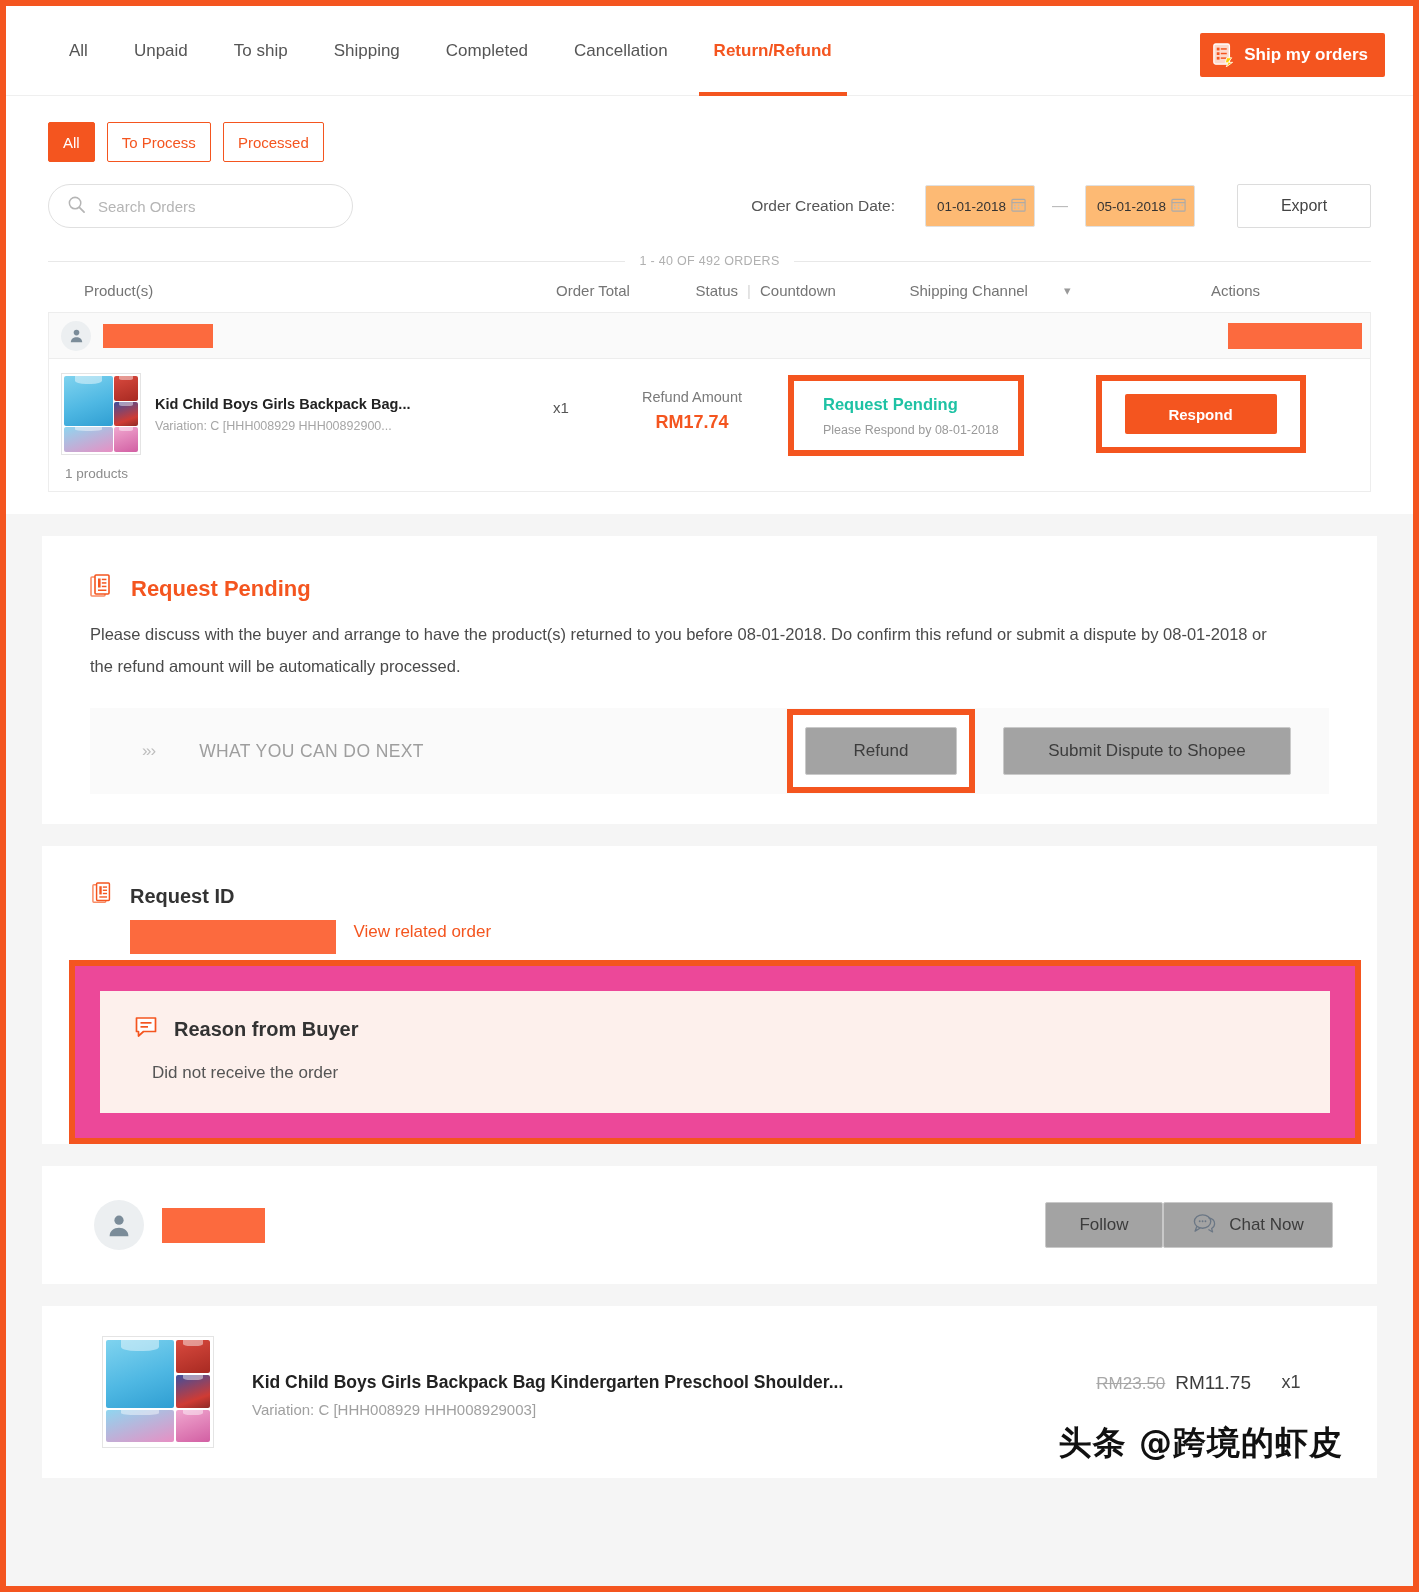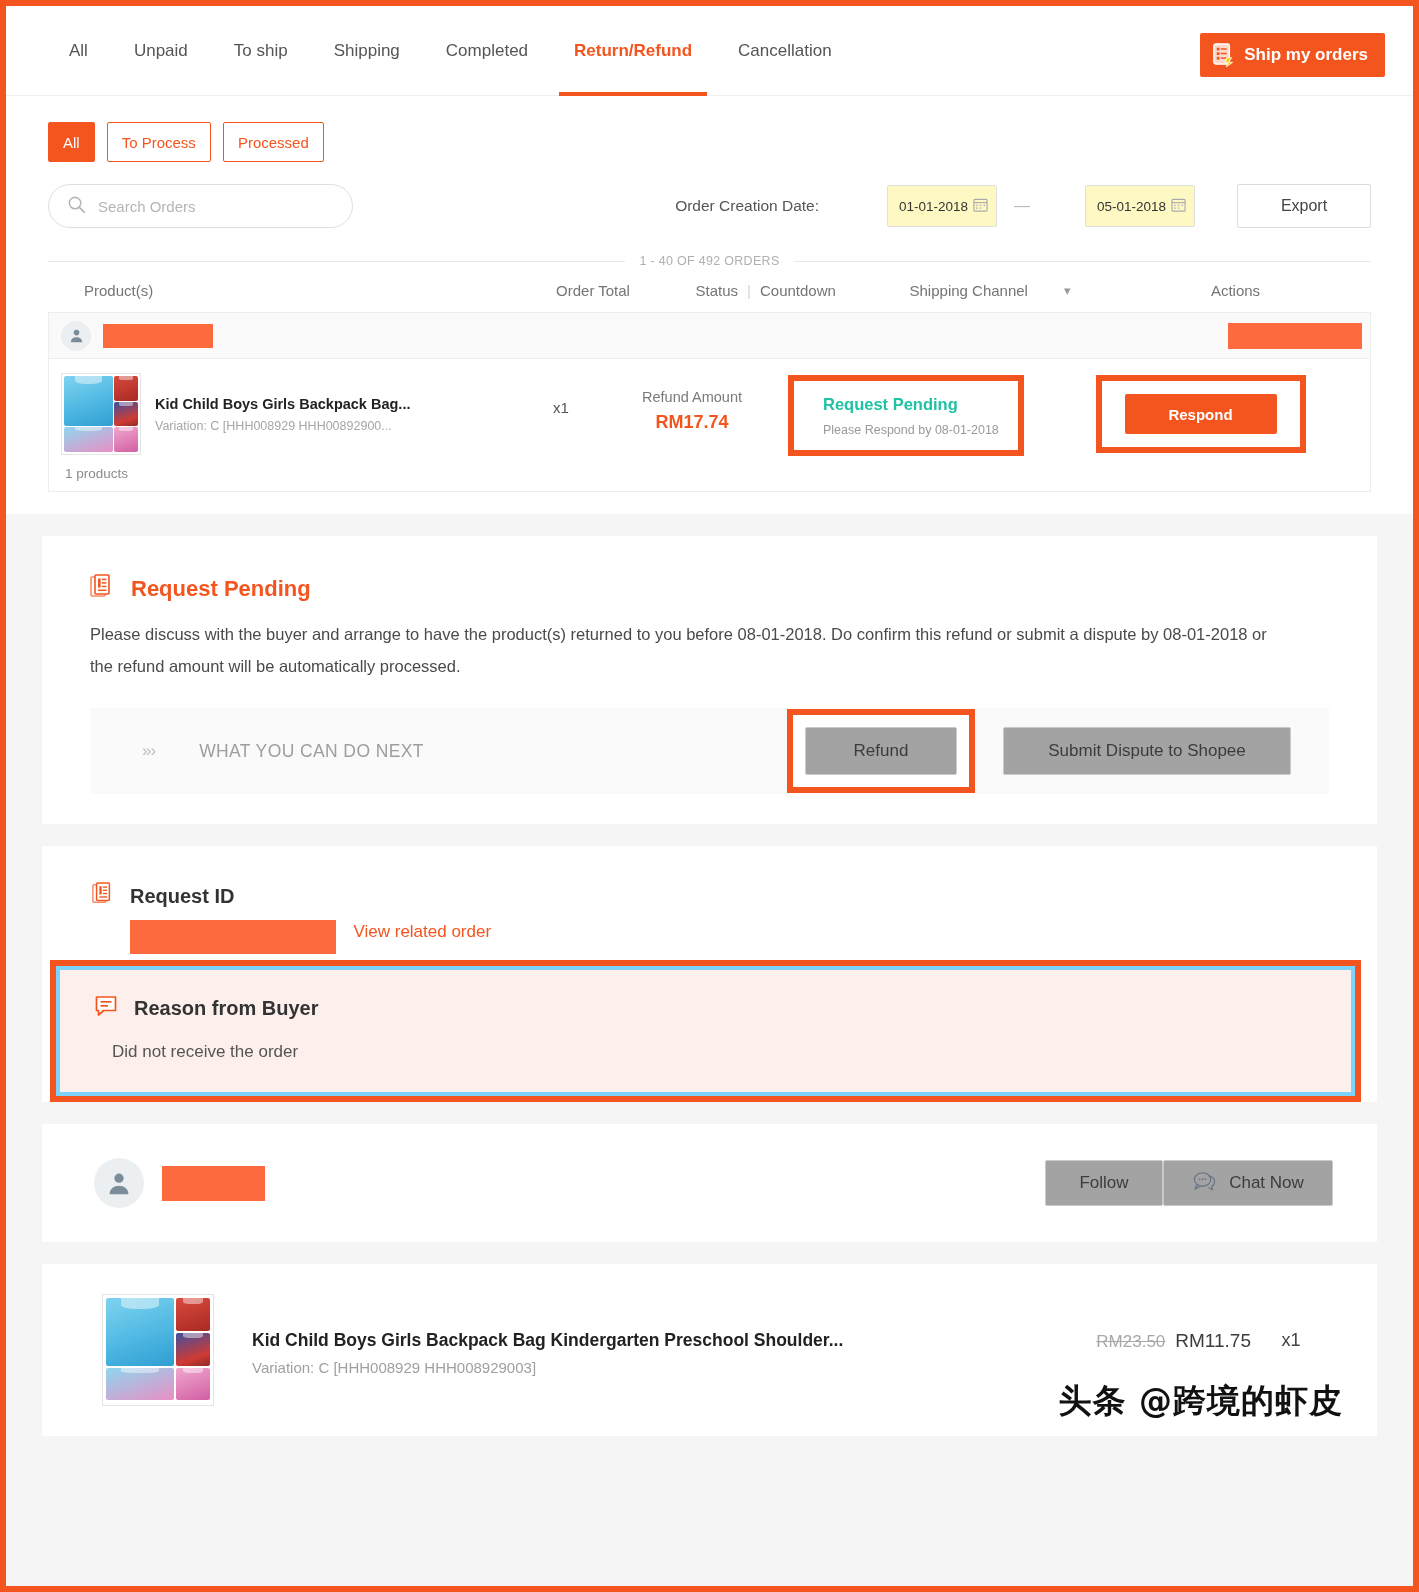--- a/index.html
+++ b/index.html
@@ -100,27 +100,26 @@
     width: 100%;
     font-family: "Liberation Sans", sans-serif;
     background: transparent;
   }
   .searchbox input::placeholder { color: #b5b5b5; }
   .spacer { flex: 1 1 auto; }
   .datelabel { font-size: 15.5px; color: #555; margin-right: 16px; }
   .datefield {
     width: 110px; height: 42px;
     border: 1px solid #e0e0e0;
-    background: #fef9c3;
+    background: #fdba74;
     display: flex; align-items: center; justify-content: space-between;
     padding: 0 8px 0 11px;
     font-size: 13.5px; color: #333;
     border-radius: 2px;
     cursor: pointer;
-    margin-left: 38px;
   }
   .dash { width: 22px; text-align: center; color: #bbb; font-size: 16px; }
   .exportbtn {
     width: 134px; height: 44px;
     border: 1px solid #dcdcdc;
     background: #fff;
     font-size: 16px; color: #444;
     margin-left: 28px;
     cursor: pointer;
     border-radius: 2px;
@@ -271,23 +270,23 @@
   .infopanel { padding: 36px 0 0 0; position: relative; }
   .row-label { display: flex; align-items: center; gap: 16px; padding-left: 50px; }
   .row-title { font-size: 20px; color: #333; font-weight: bold; }
   .rd-big-id { width: 206px; height: 34px; margin: 10px 0 0 88px; display:inline-block; vertical-align: middle;}
   .viewlink { font-size: 17px; color: #f4551f; margin-left: 13px; cursor: pointer; display:inline-block; vertical-align: middle;}
   .rd-address { width: 615px; height: 38px; margin: 12px 0 0 88px; }
   .addrblock { margin-top: 34px; }
 
   .hl-reason {
     border: 6px solid #f4551f;
-    margin: 6px 16px 0 8px;
-    background: #7dd3fc;
-    padding: 4px;
+    margin: 6px 16px 0 27px;
+    background: #ec4899;
+    padding: 25px;
   }
   .reasonbox { background: #fdf0ec; padding: 24px 0 30px 0; }
   .reasonhead { display: flex; align-items: center; gap: 16px; padding-left: 34px; }
   .reasontext { font-size: 17px; color: #555; padding-left: 52px; margin-top: 20px; }
 
   
   .buyerpanel { display: flex; align-items: center; height: 118px; padding: 0 44px 0 52px; }
   .avatar-lg { width: 50px; height: 50px; border-radius: 50%; background: #eceff1; display:flex; align-items:center; justify-content:center; }
   .avatar-lg svg { width: 28px; height: 28px; }
   .rd-buyer { width: 103px; height: 35px; margin-left: 18px; }
@@ -348,22 +347,22 @@
 <div id="page">
 <div class="inner">
 
   <div class="topbar">
     <div class="tabs">
       <div class="tab">All</div>
       <div class="tab">Unpaid</div>
       <div class="tab">To ship</div>
       <div class="tab">Shipping</div>
       <div class="tab">Completed</div>
+      <div class="tab">Cancellation</div>
       <div class="tab active">Return/Refund</div>
-      <div class="tab">Cancellation</div>
     </div>
     <button class="ship-btn">
       <span class="ship-icon">
         <svg viewBox="0 0 24 26" width="22" height="24">
           <rect x="2" y="1" width="17" height="22" rx="2" fill="#fdd9cb" stroke="#fff" stroke-width="1.4"></rect>
           <rect x="5.2" y="5" width="3" height="3" fill="#f4551f"></rect>
           <rect x="9.6" y="5.6" width="6.5" height="1.6" fill="#f4551f"></rect>
           <rect x="5.2" y="10" width="3" height="3" fill="#f4551f"></rect>
           <rect x="9.6" y="10.6" width="6.5" height="1.6" fill="#f4551f"></rect>
           <rect x="5.2" y="15" width="3" height="3" fill="#f4551f"></rect>

